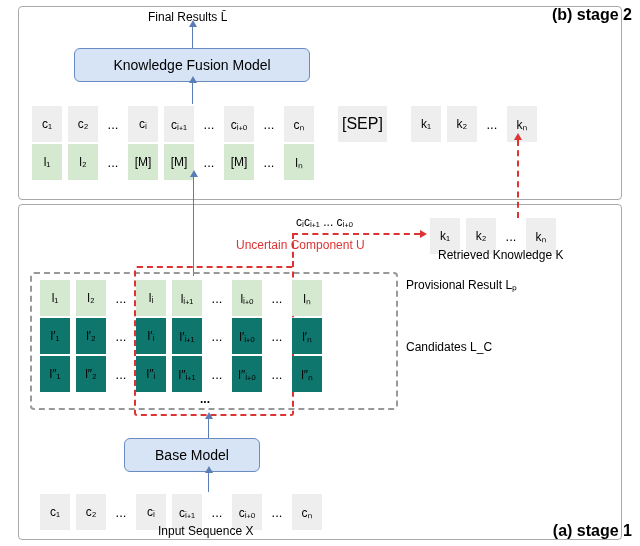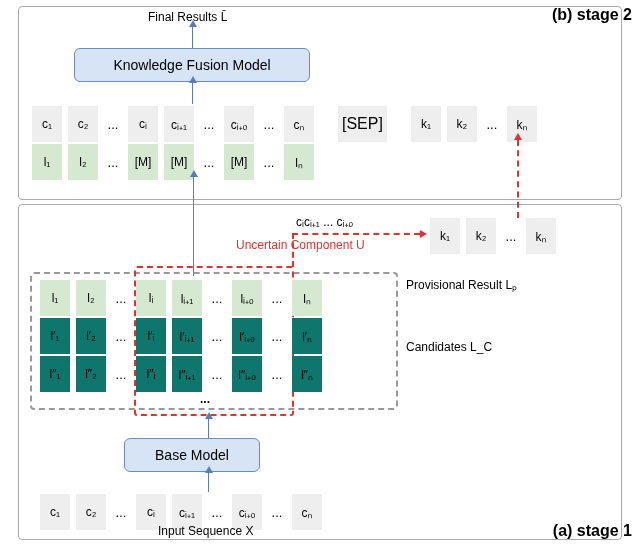--- a/index.html
+++ b/index.html
@@ -177,20 +177,21 @@
   <div class="red-arrow-h" style="left:292px; top:233px; width:128px;"></div>
   <div class="label-text" style="left:296px; top:213px; color:#000;">cᵢcᵢ₊₁ ... cᵢ₊ₒ</div>
   <div class="label-text" style="left:236px; top:238px; color:#d33;">Uncertain Component U</div>
 
   <div class="row" style="left:430px; top:218px;">
     <span class="token token-gray">k₁</span>
     <span class="token token-gray">k₂</span>
     <span class="ellipsis">...</span>
     <span class="token token-gray">kₙ</span>
   </div>
+  <div class="label-text" style="left:438px; top:248px;">Retrieved Knowledge K</div>
 
   <div class="red-arrow-v" style="left:517px; top:140px; height:78px;"></div>
 
   <div class="dashed-box" style="left:30px; top:272px; width:368px; height:138px;"></div>
 
   <div class="red-dashed-box" style="left:134px; top:266px; width:160px; height:150px;"></div>
 
   <div style="position:absolute; left:292px; top:233px; height:34px; border-left:2px dashed #d33;"></div>
 
   <div class="row" style="left:40px; top:280px;">

